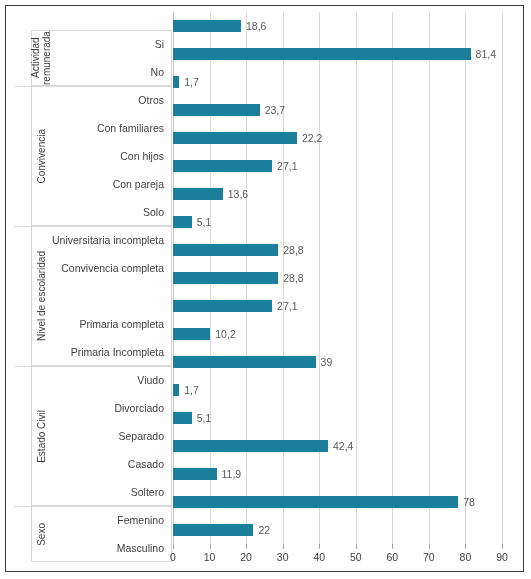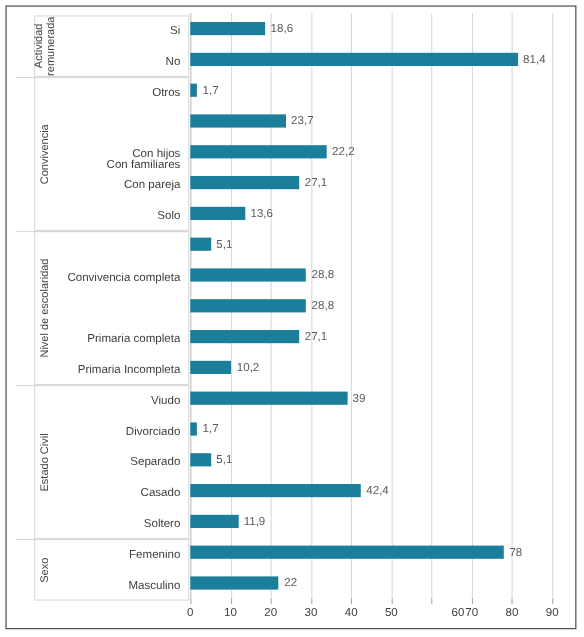--- a/index.html
+++ b/index.html
@@ -56,21 +56,21 @@
     font-size: 10.5px;
     color: #595959;
     white-space: nowrap;
     line-height: 12px;
   }
 
   
   #label-col {
     position: absolute;
     left: 0px;
-    top: 8px;
+    top: 24px;
     width: 166px;
     height: 488px;
     text-decoration: underline;
   }
 
   .cat-label {
     position: absolute;
     right: 8px;
     font-size: 10.5px;
     color: #404040;
@@ -148,24 +148,25 @@
 </style>
 </head>
 <body>
 
 <div id="chart-frame">
 
   <div id="label-col">
       <div class="cat-label" style="top: 8px;">Si</div>
       <div class="cat-label" style="top: 36px;">No</div>
       <div class="cat-label" style="top: 64px;">Otros</div>
-      <div class="cat-label" style="top: 92px; margin-top: 38px;">Con familiares</div>
+      <div class="cat-label" style="top: 92px;">Con familiares</div>
       <div class="cat-label" style="top: 120px;">Con hijos</div>
       <div class="cat-label" style="top: 148px;">Con pareja</div>
       <div class="cat-label" style="top: 176px;">Solo</div>
+      <div class="cat-label" style="top: 204px;">Universitaria incompleta</div>
       <div class="cat-label" style="top: 232px;">Convivencia completa</div>
       <div class="cat-label" style="top: 288px;">Primaria completa</div>
       <div class="cat-label" style="top: 316px;">Primaria Incompleta</div>
       <div class="cat-label" style="top: 344px;">Viudo</div>
       <div class="cat-label" style="top: 372px;">Divorciado</div>
       <div class="cat-label" style="top: 400px;">Separado</div>
       <div class="cat-label" style="top: 428px;">Casado</div>
       <div class="cat-label" style="top: 456px;">Soltero</div>
       <div class="cat-label" style="top: 484px;">Femenino</div>
       <div class="cat-label" style="top: 512px;">Masculino</div>
@@ -253,21 +254,21 @@
       <div class="tick-label" style="left: 37.5556px;">10</div>
       <div class="tick-mark" style="left: 74.1111px;"></div>
       <div class="tick-label" style="left: 74.1111px;">20</div>
       <div class="tick-mark" style="left: 110.667px;"></div>
       <div class="tick-label" style="left: 110.667px;">30</div>
       <div class="tick-mark" style="left: 147.222px;"></div>
       <div class="tick-label" style="left: 147.222px;">40</div>
       <div class="tick-mark" style="left: 183.778px;"></div>
       <div class="tick-label" style="left: 183.778px;">50</div>
       <div class="tick-mark" style="left: 220.333px;"></div>
-      <div class="tick-label" style="left: 220.333px; margin-left: 24px;">60</div>
+      <div class="tick-label" style="left: 220.333px;">60</div>
       <div class="tick-mark" style="left: 256.889px;"></div>
       <div class="tick-label" style="left: 256.889px;">70</div>
       <div class="tick-mark" style="left: 293.444px;"></div>
       <div class="tick-label" style="left: 293.444px;">80</div>
       <div class="tick-mark" style="left: 330px;"></div>
       <div class="tick-label" style="left: 330px;">90</div>
     </div>
 
 </div>
 

